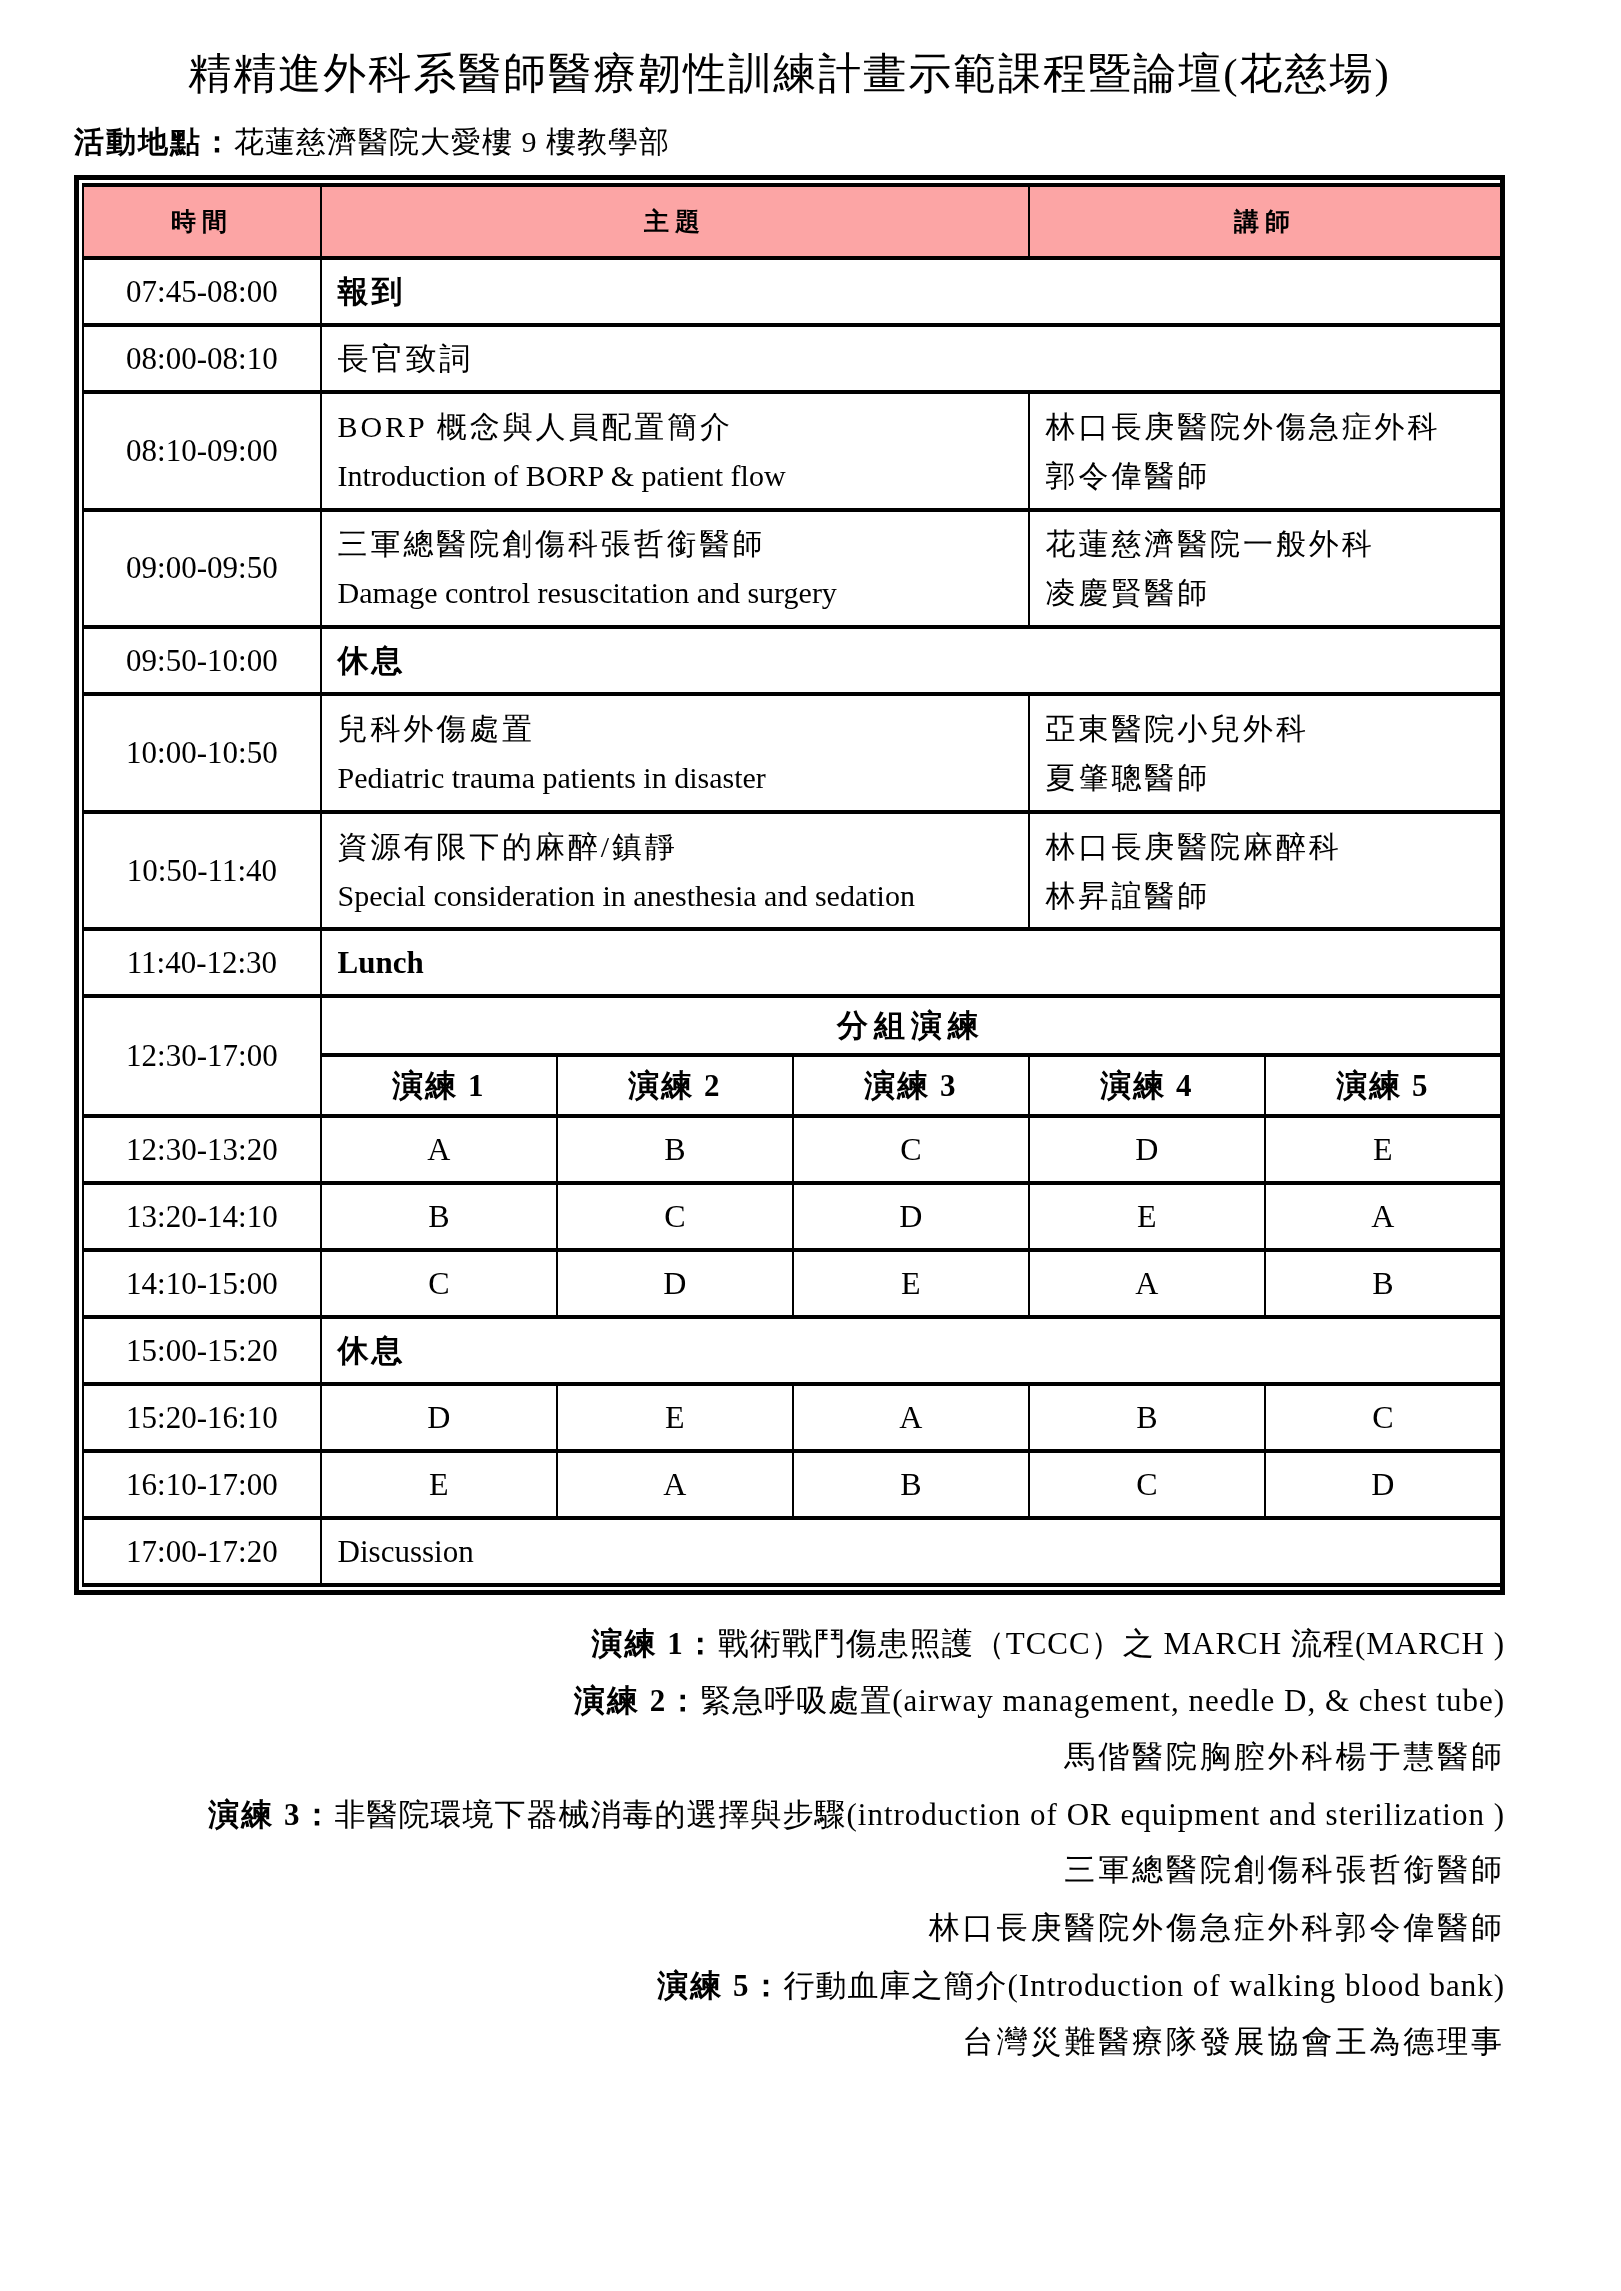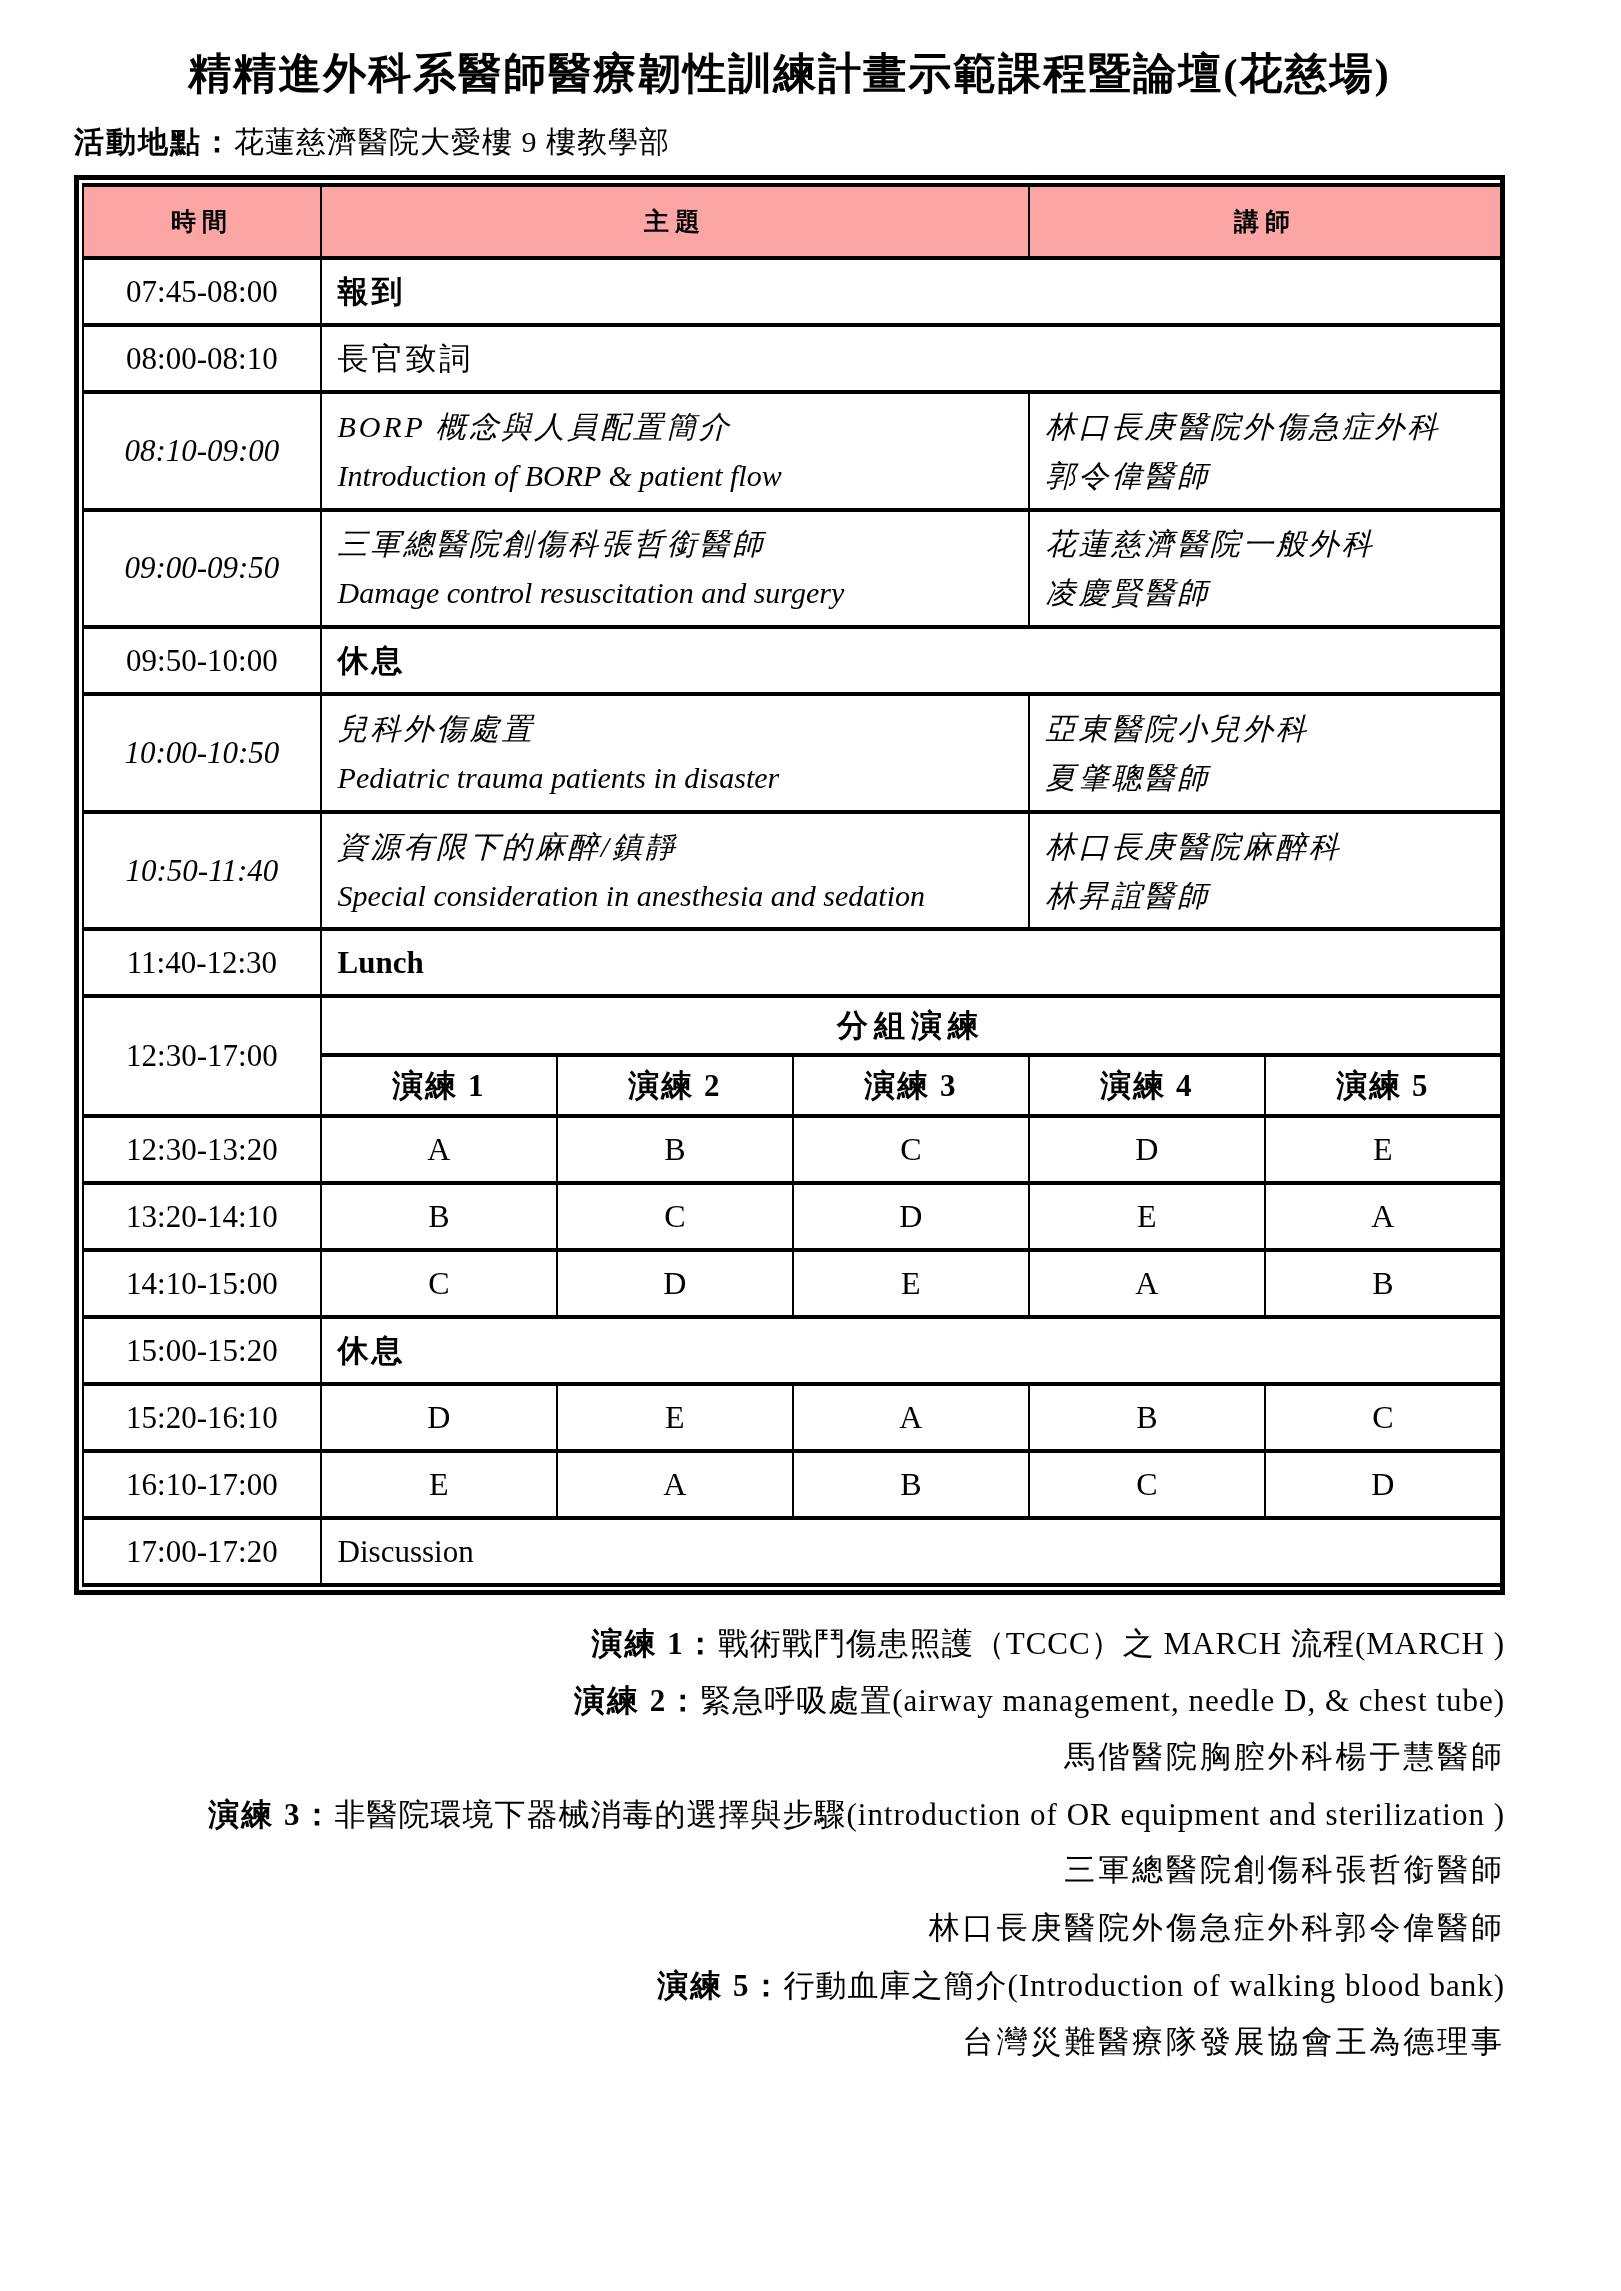--- a/index.html
+++ b/index.html
@@ -3,21 +3,21 @@
 <meta charset="utf-8">
 <style>
   html,body{margin:0;padding:0;}
   body{
     width:1621px;height:2292px;background:#ffffff;color:#000000;
     font-family:"Liberation Serif","DejaVu Serif",serif;
     -webkit-font-smoothing:antialiased;
   }
   .page{padding:35px 116px 0 74px;}
   .doc-title{
-    font-size:43px;font-weight:bold;text-align:center;
+    font-size:43px;font-weight:normal;text-align:center;
     margin:9.8px 0 19.6px 0;letter-spacing:2px;white-space:nowrap;
   }
   .meta-line{font-size:30px;margin:5.9px 0 9.8px 0;}
   .meta-label{font-weight:bold;letter-spacing:2px;}
   .meta-value{letter-spacing:1px;}
 
   .table-frame{border:5.9px solid #000;padding:2.9px;margin-top:11.8px;}
   table{width:100%;border-collapse:collapse;table-layout:fixed;}
   th,td{
     border-left:2px solid #000;border-right:2px solid #000;
@@ -32,21 +32,21 @@
   .zh{letter-spacing:2.9px;}
   .bold{font-weight:bold;}
   .span-cell{padding-left:15.7px;font-size:31px;text-align:left;}
   .session-cell{padding:7.8px 5.9px 7.8px 15.7px;text-align:left;}
   .session-cell .line{font-size:30px;line-height:49px;white-space:nowrap;}
   .session-cell .en{letter-spacing:0;}
   .letter-cell{text-align:center;font-size:32px;}
   .group-title-cell{text-align:center;font-weight:bold;font-size:31px;letter-spacing:5.9px;}
   .group-col-cell{text-align:center;font-weight:bold;font-size:31px;letter-spacing:2px;}
   tr.rh-s{height:67px;}
-  tr.rh-d{height:106px;font-style:italic;}
+  tr.rh-d{height:106px;}
   tr.rh-g1{height:59px;}
   tr.rh-g2{height:61px;}
   tr.rh-l{height:67px;}
 
   .notes{margin-top:27.4px;text-align:right;}
   .note{margin-bottom:15.7px;}
   .note-line1{font-size:31px;white-space:nowrap;}
   .note-label{font-weight:bold;letter-spacing:2px;}
   .note-text{letter-spacing:1px;}
   .note-line2{font-size:31px;letter-spacing:2.9px;padding-left:127px;margin-top:13.7px;}

